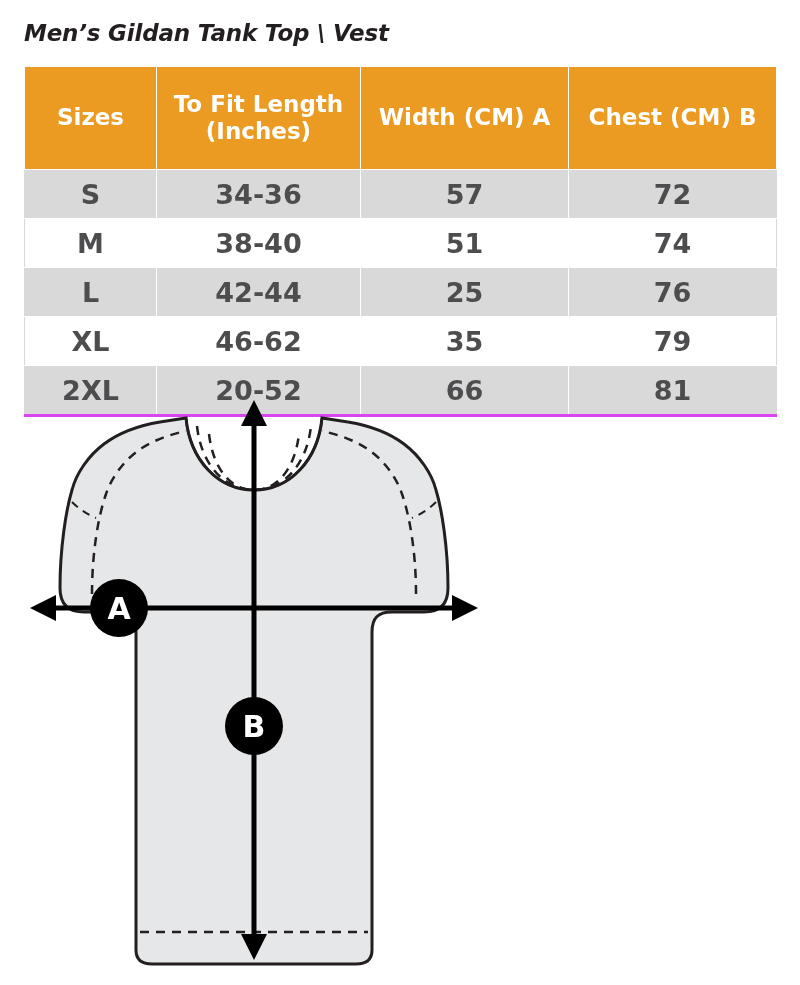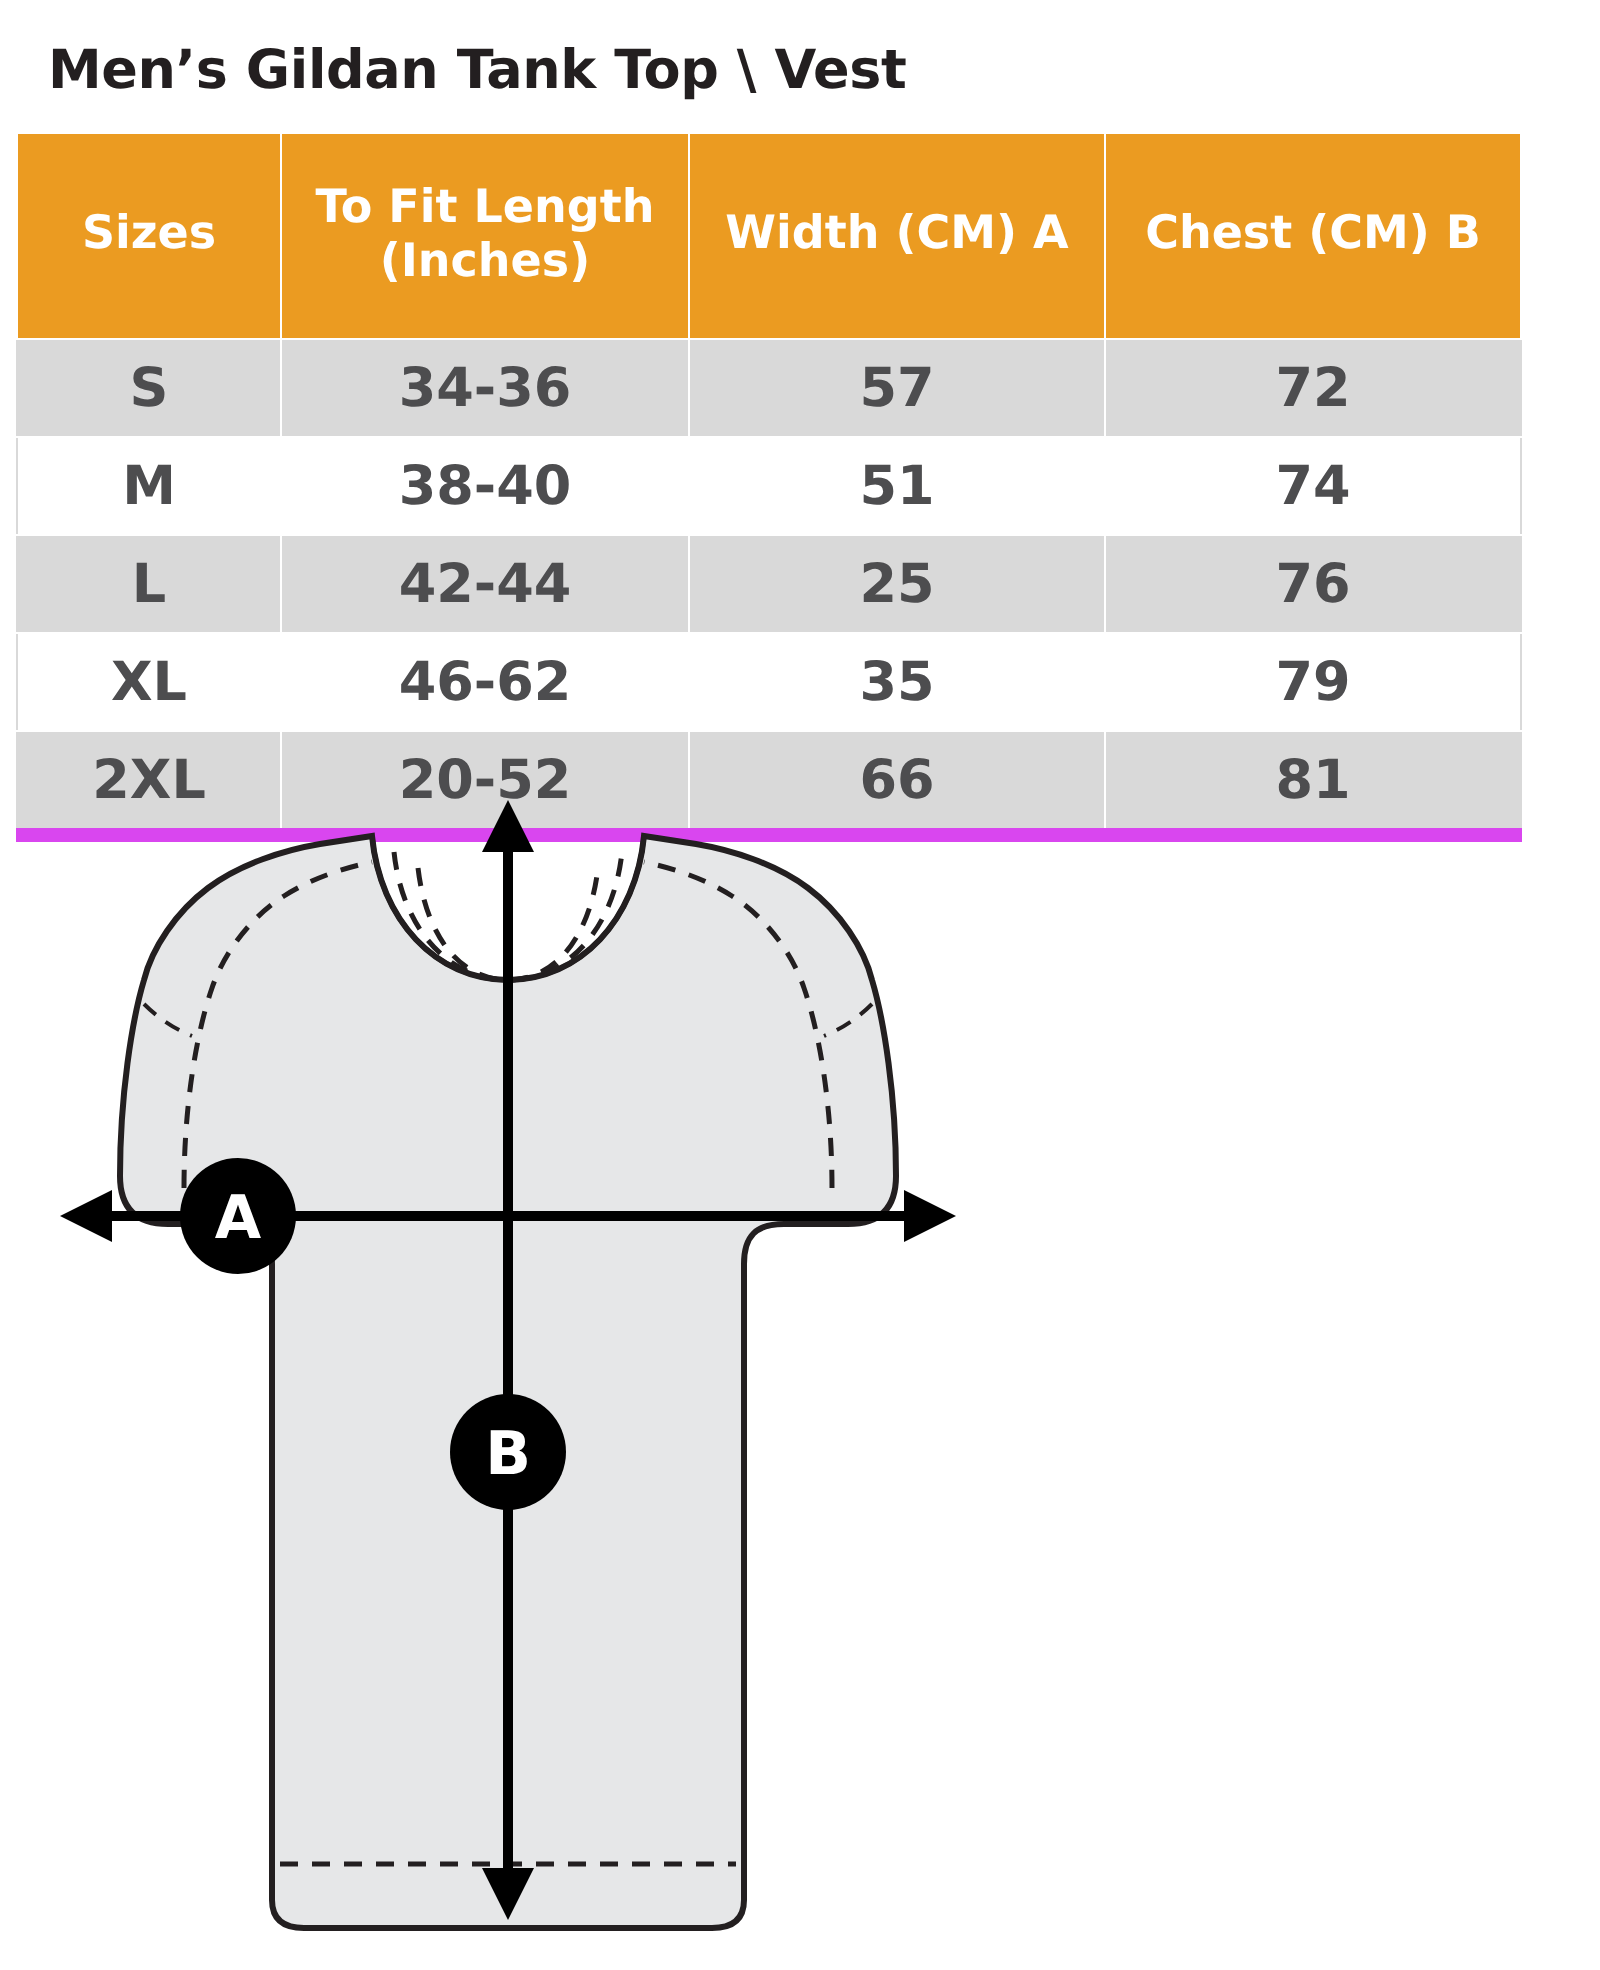--- a/index.html
+++ b/index.html
@@ -18,30 +18,31 @@
   .page {
     width: 800px;
     height: 985px;
     position: relative;
     box-sizing: border-box;
   }
   .title {
     position: absolute;
     left: 24px;
     top: 20px;
-    font-size: 27px;
+    font-size: 23px;
     font-weight: bold;
     letter-spacing: -0.2px;
     color: #231f20;
     white-space: nowrap;
+    font-style: italic;
   }
   
   .size-table {
     position: absolute;
-    left: 8px;
+    left: 24px;
     top: 66px;
     width: 752px;
     border-collapse: collapse;
     table-layout: fixed;
   }
   .size-table th, .size-table td {
     border: 1px solid #ffffff;
     text-align: center;
     vertical-align: middle;
   }
@@ -67,21 +68,21 @@
   .size-table tbody tr.even td {
     background: #ffffff;
   }
   .size-table tbody tr td:first-child {
     border-left: 1px solid #d9d9d9;
   }
   .size-table tbody tr td:last-child {
     border-right: 1px solid #d9d9d9;
   }
   .size-table tbody tr:last-child td {
-    border-bottom: 7px solid #d946ef;
+    border-bottom: 3px solid #d946ef;
   }
   col.c1 { width: 132px; }
   col.c2 { width: 204px; }
   col.c3 { width: 208px; }
   col.c4 { width: 208px; }
 
   
   .diagram {
     position: absolute;
     left: 0;

